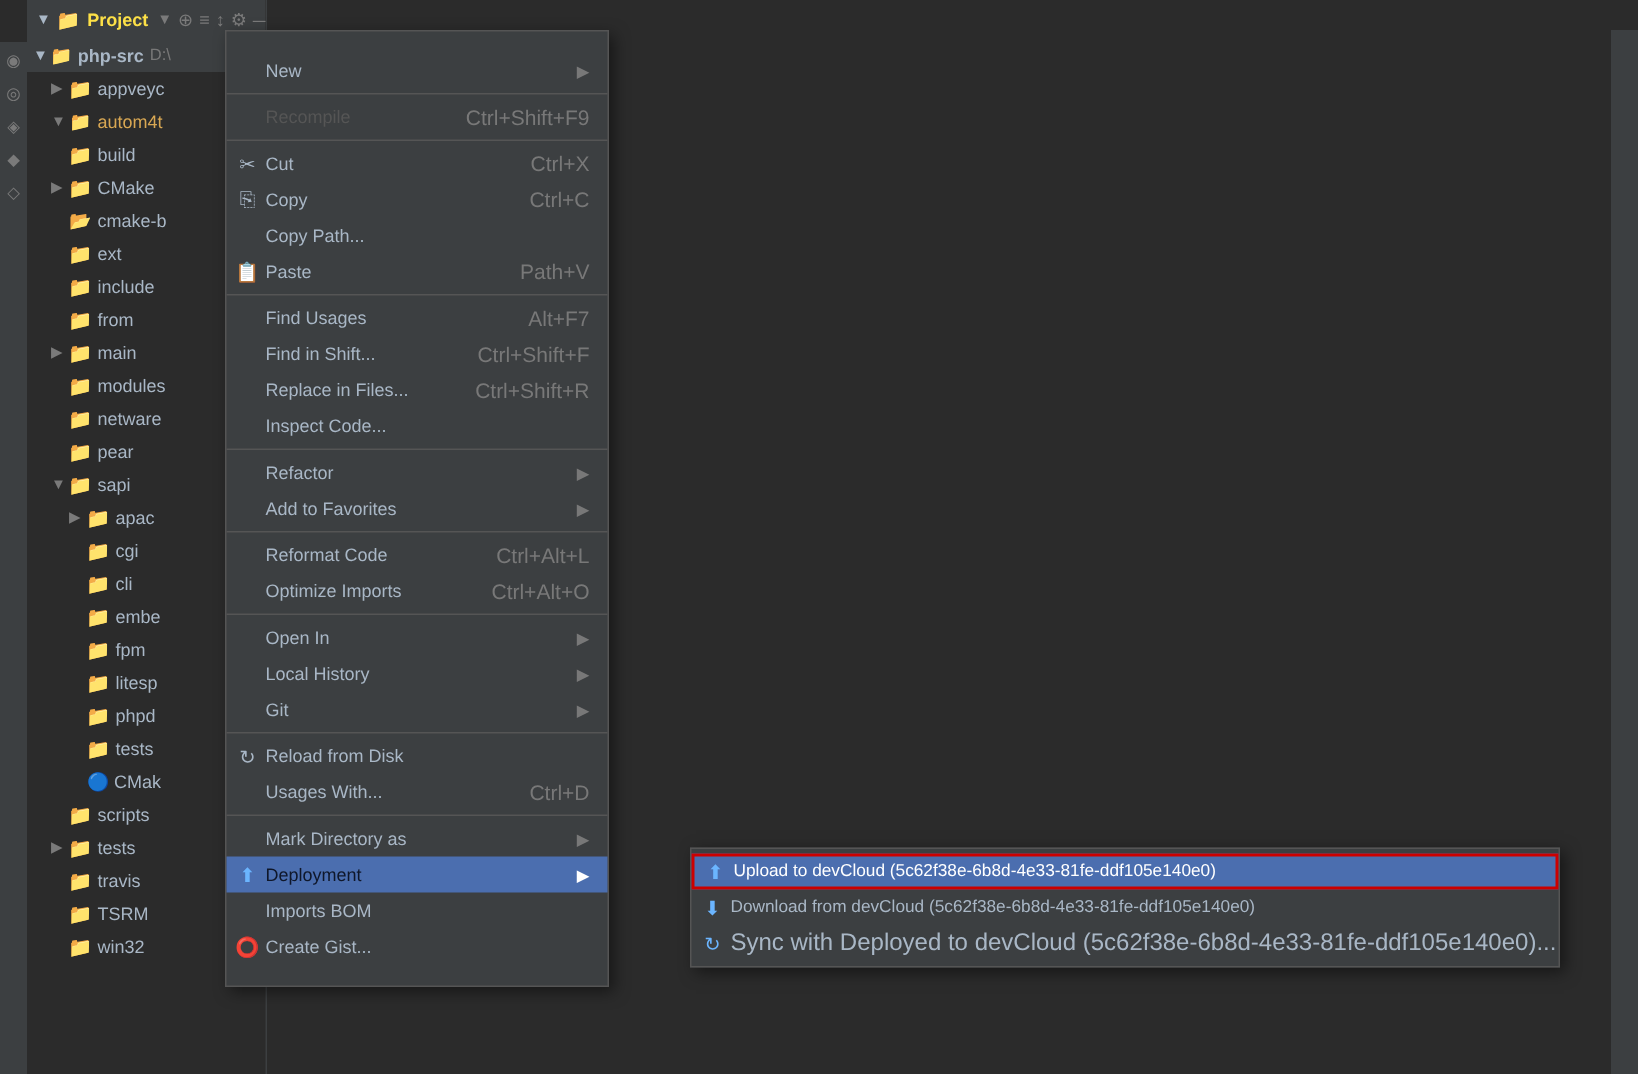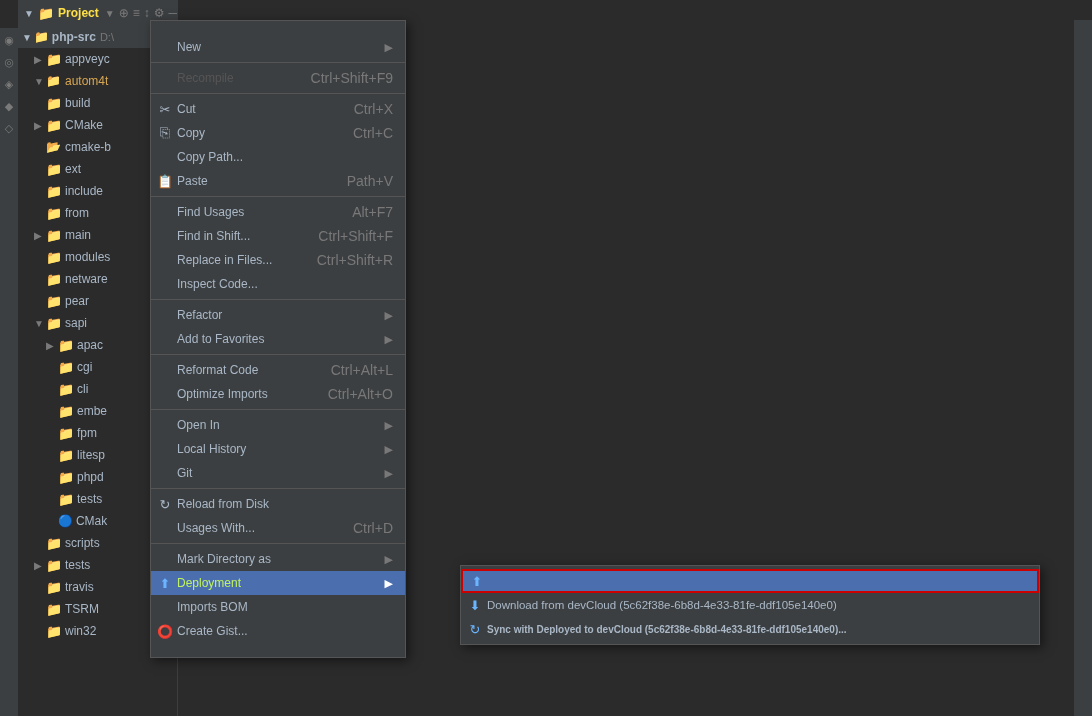--- a/index.html
+++ b/index.html
@@ -493,46 +493,47 @@
 
   <div class="menu-separator"></div>
 
   <div class="menu-item">
     <span>Mark Directory as</span>
     <span class="arrow-right">▶</span>
   </div>
 
   <div class="menu-item highlighted" style="background:#4b6eaf;">
     <span class="menu-icon" style="color:#6bb5ff;">⬆</span>
-    <span style="color:#bef264;">Deployment</span>
+    <span style="color:#0f172a;">Deployment</span>
     <span class="arrow-right" style="color:#ffffff;">▶</span>
   </div>
 
   <div class="menu-item">
     <span>Imports BOM</span>
   </div>
 
   <div class="menu-item">
     <span class="menu-icon" style="color:#888;">⭕</span>
     <span>Create Gist...</span>
   </div>
 </div>
 
 <div class="deployment-submenu">
 
   <div class="menu-item" style="background:#4b6eaf;color:#ffffff;border:2px solid #cc0000;padding-left:26px;">
     <span class="deploy-icon" style="position:absolute;left:6px;color:#6bb5ff;font-size:13px;">⬆</span>
+    <span style="color:#ffffff;font-size:11.5px;">Upload to devCloud (5c62f38e-6b8d-4e33-81fe-ddf105e140e0)</span>
   </div>
 
   <div class="menu-item">
     <span class="deploy-icon" style="position:absolute;left:6px;color:#6bb5ff;font-size:13px;">⬇</span>
     <span style="font-size:11.5px;">Download from devCloud (5c62f38e-6b8d-4e33-81fe-ddf105e140e0)</span>
   </div>
 
   <div class="menu-item">
     <span class="deploy-icon" style="position:absolute;left:6px;color:#6bb5ff;font-size:13px;">↻</span>
-    <span style="font-size:10px;font-weight:bold;">Sync with Deployed to devCloud (5c62f38e-6b8d-4e33-81fe-ddf105e140e0)...</span>
+    <span style="font-size:16px;">Sync with Deployed to devCloud (5c62f38e-6b8d-4e33-81fe-ddf105e140e0)...</span>
   </div>
 
 </div>
 
 <div class="side-icons">
 </div>
 
 </body></html>

